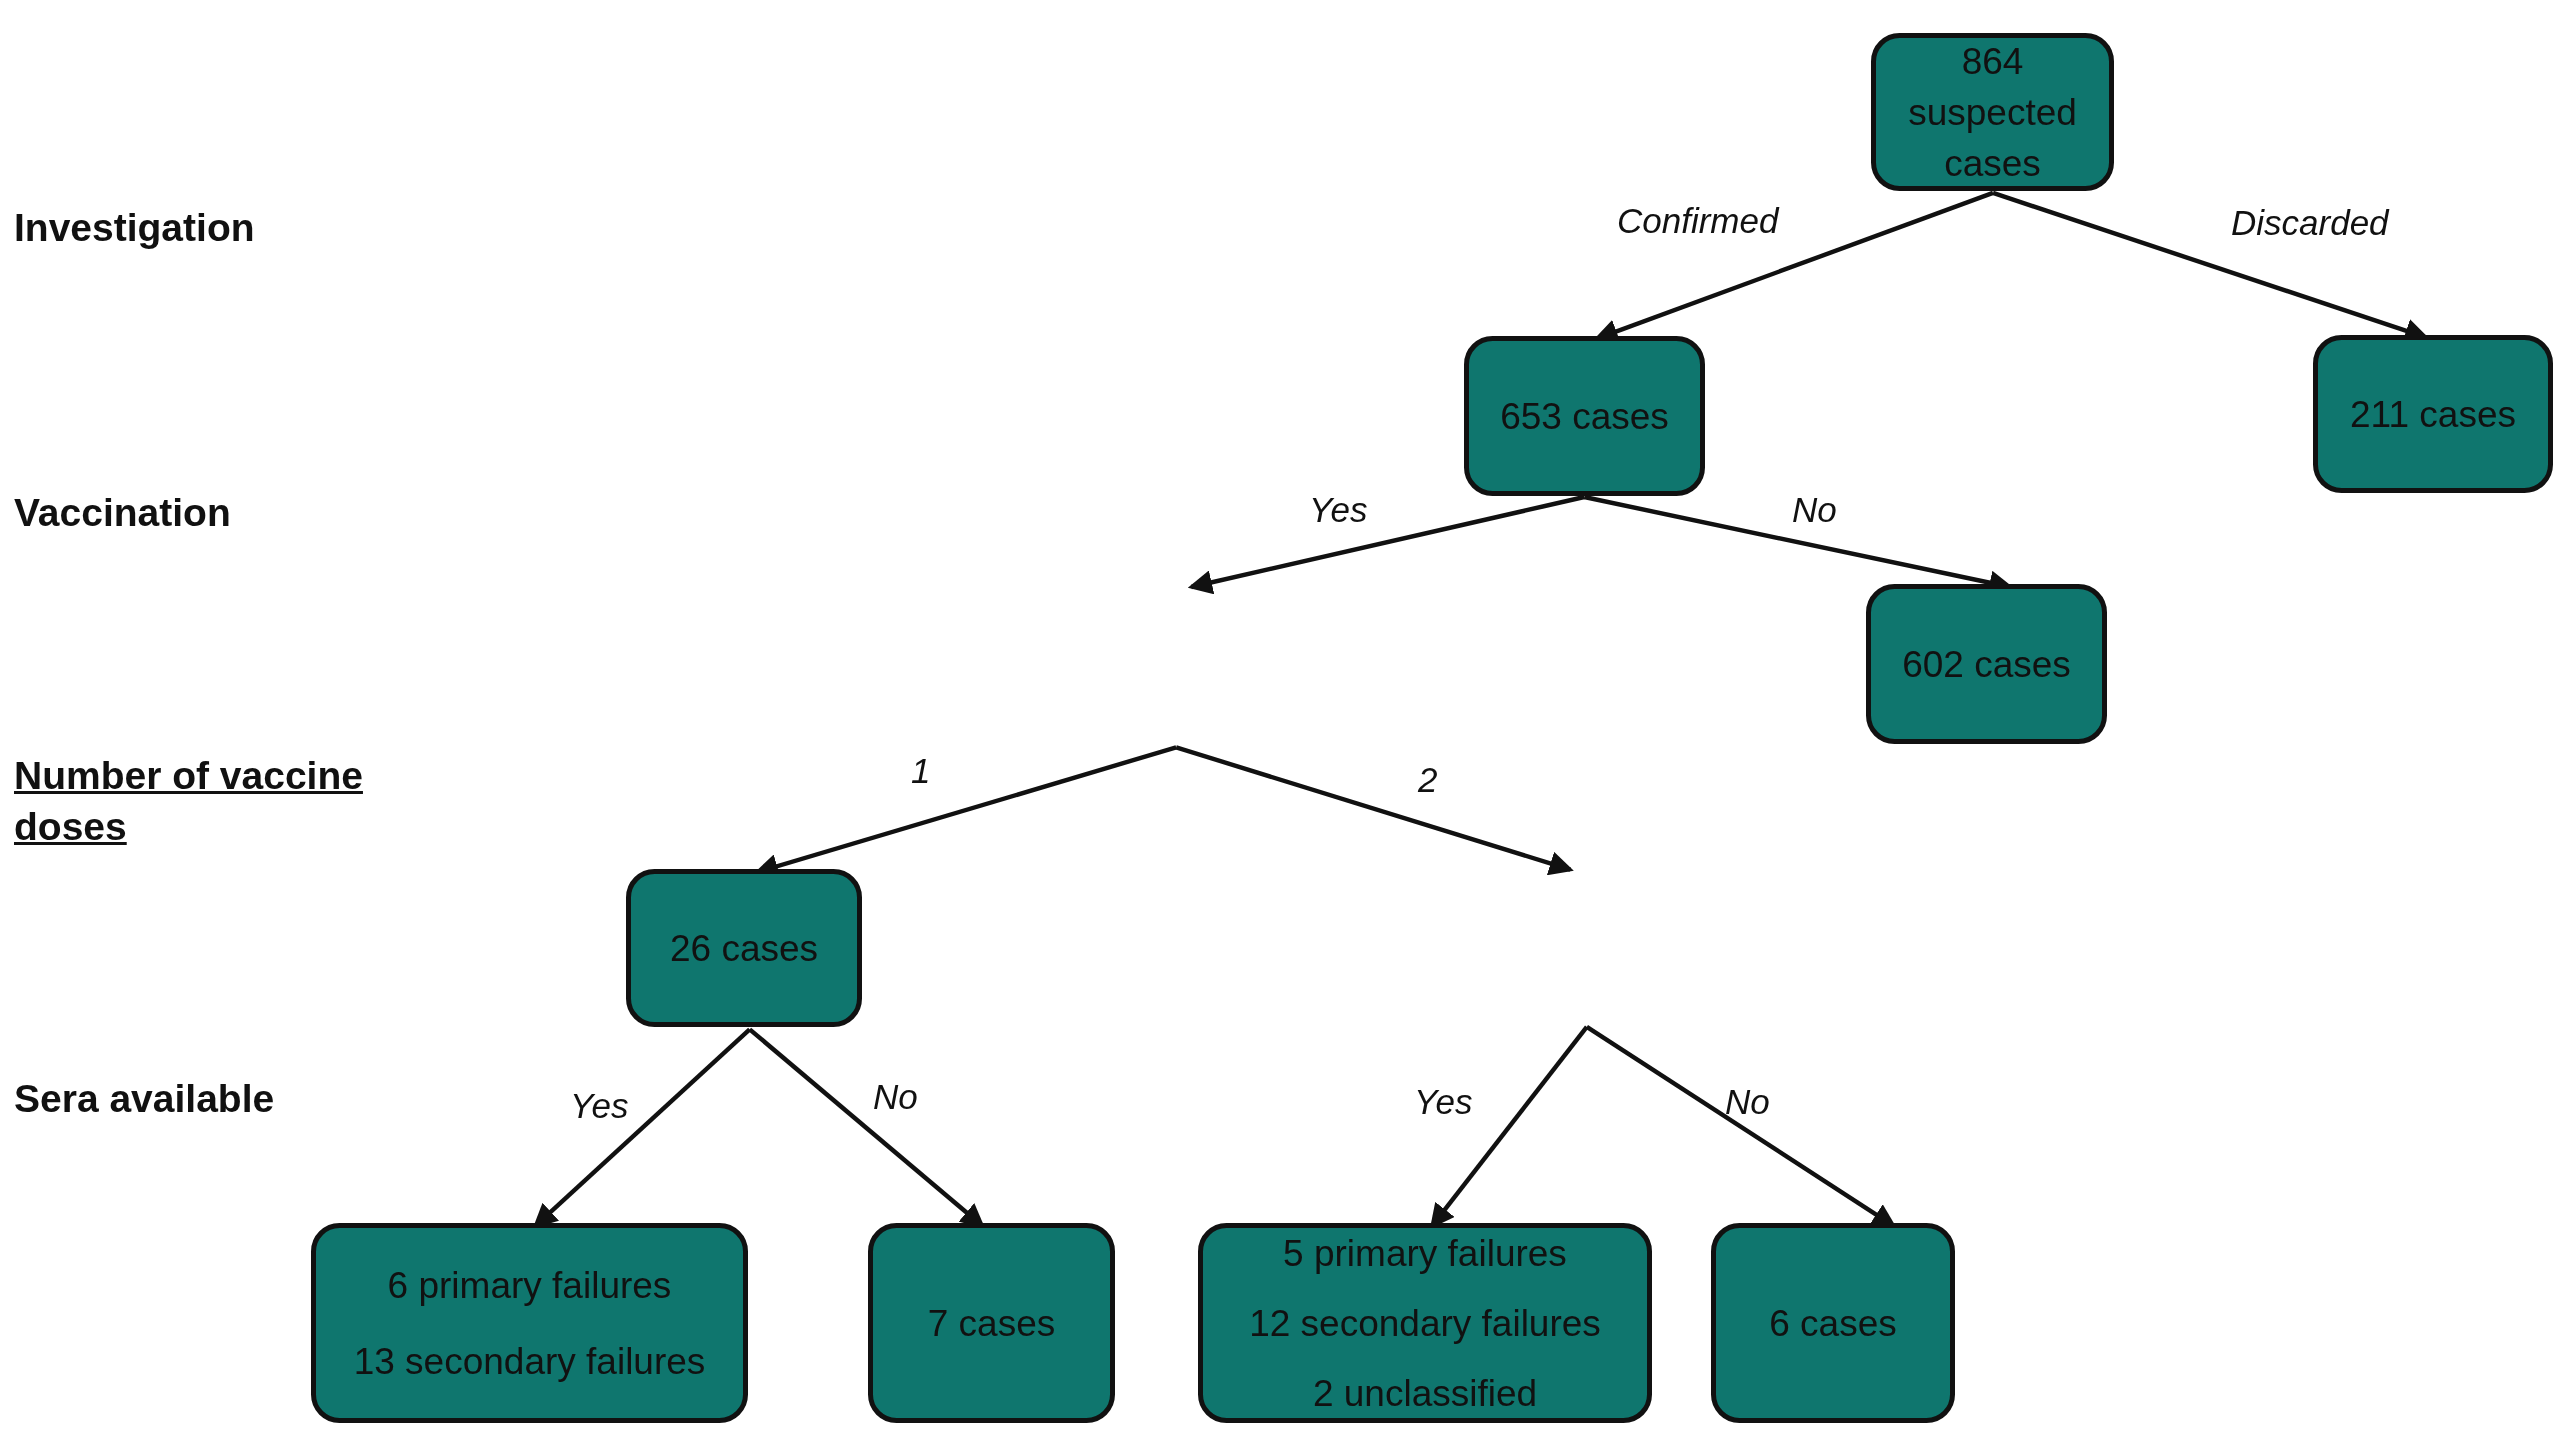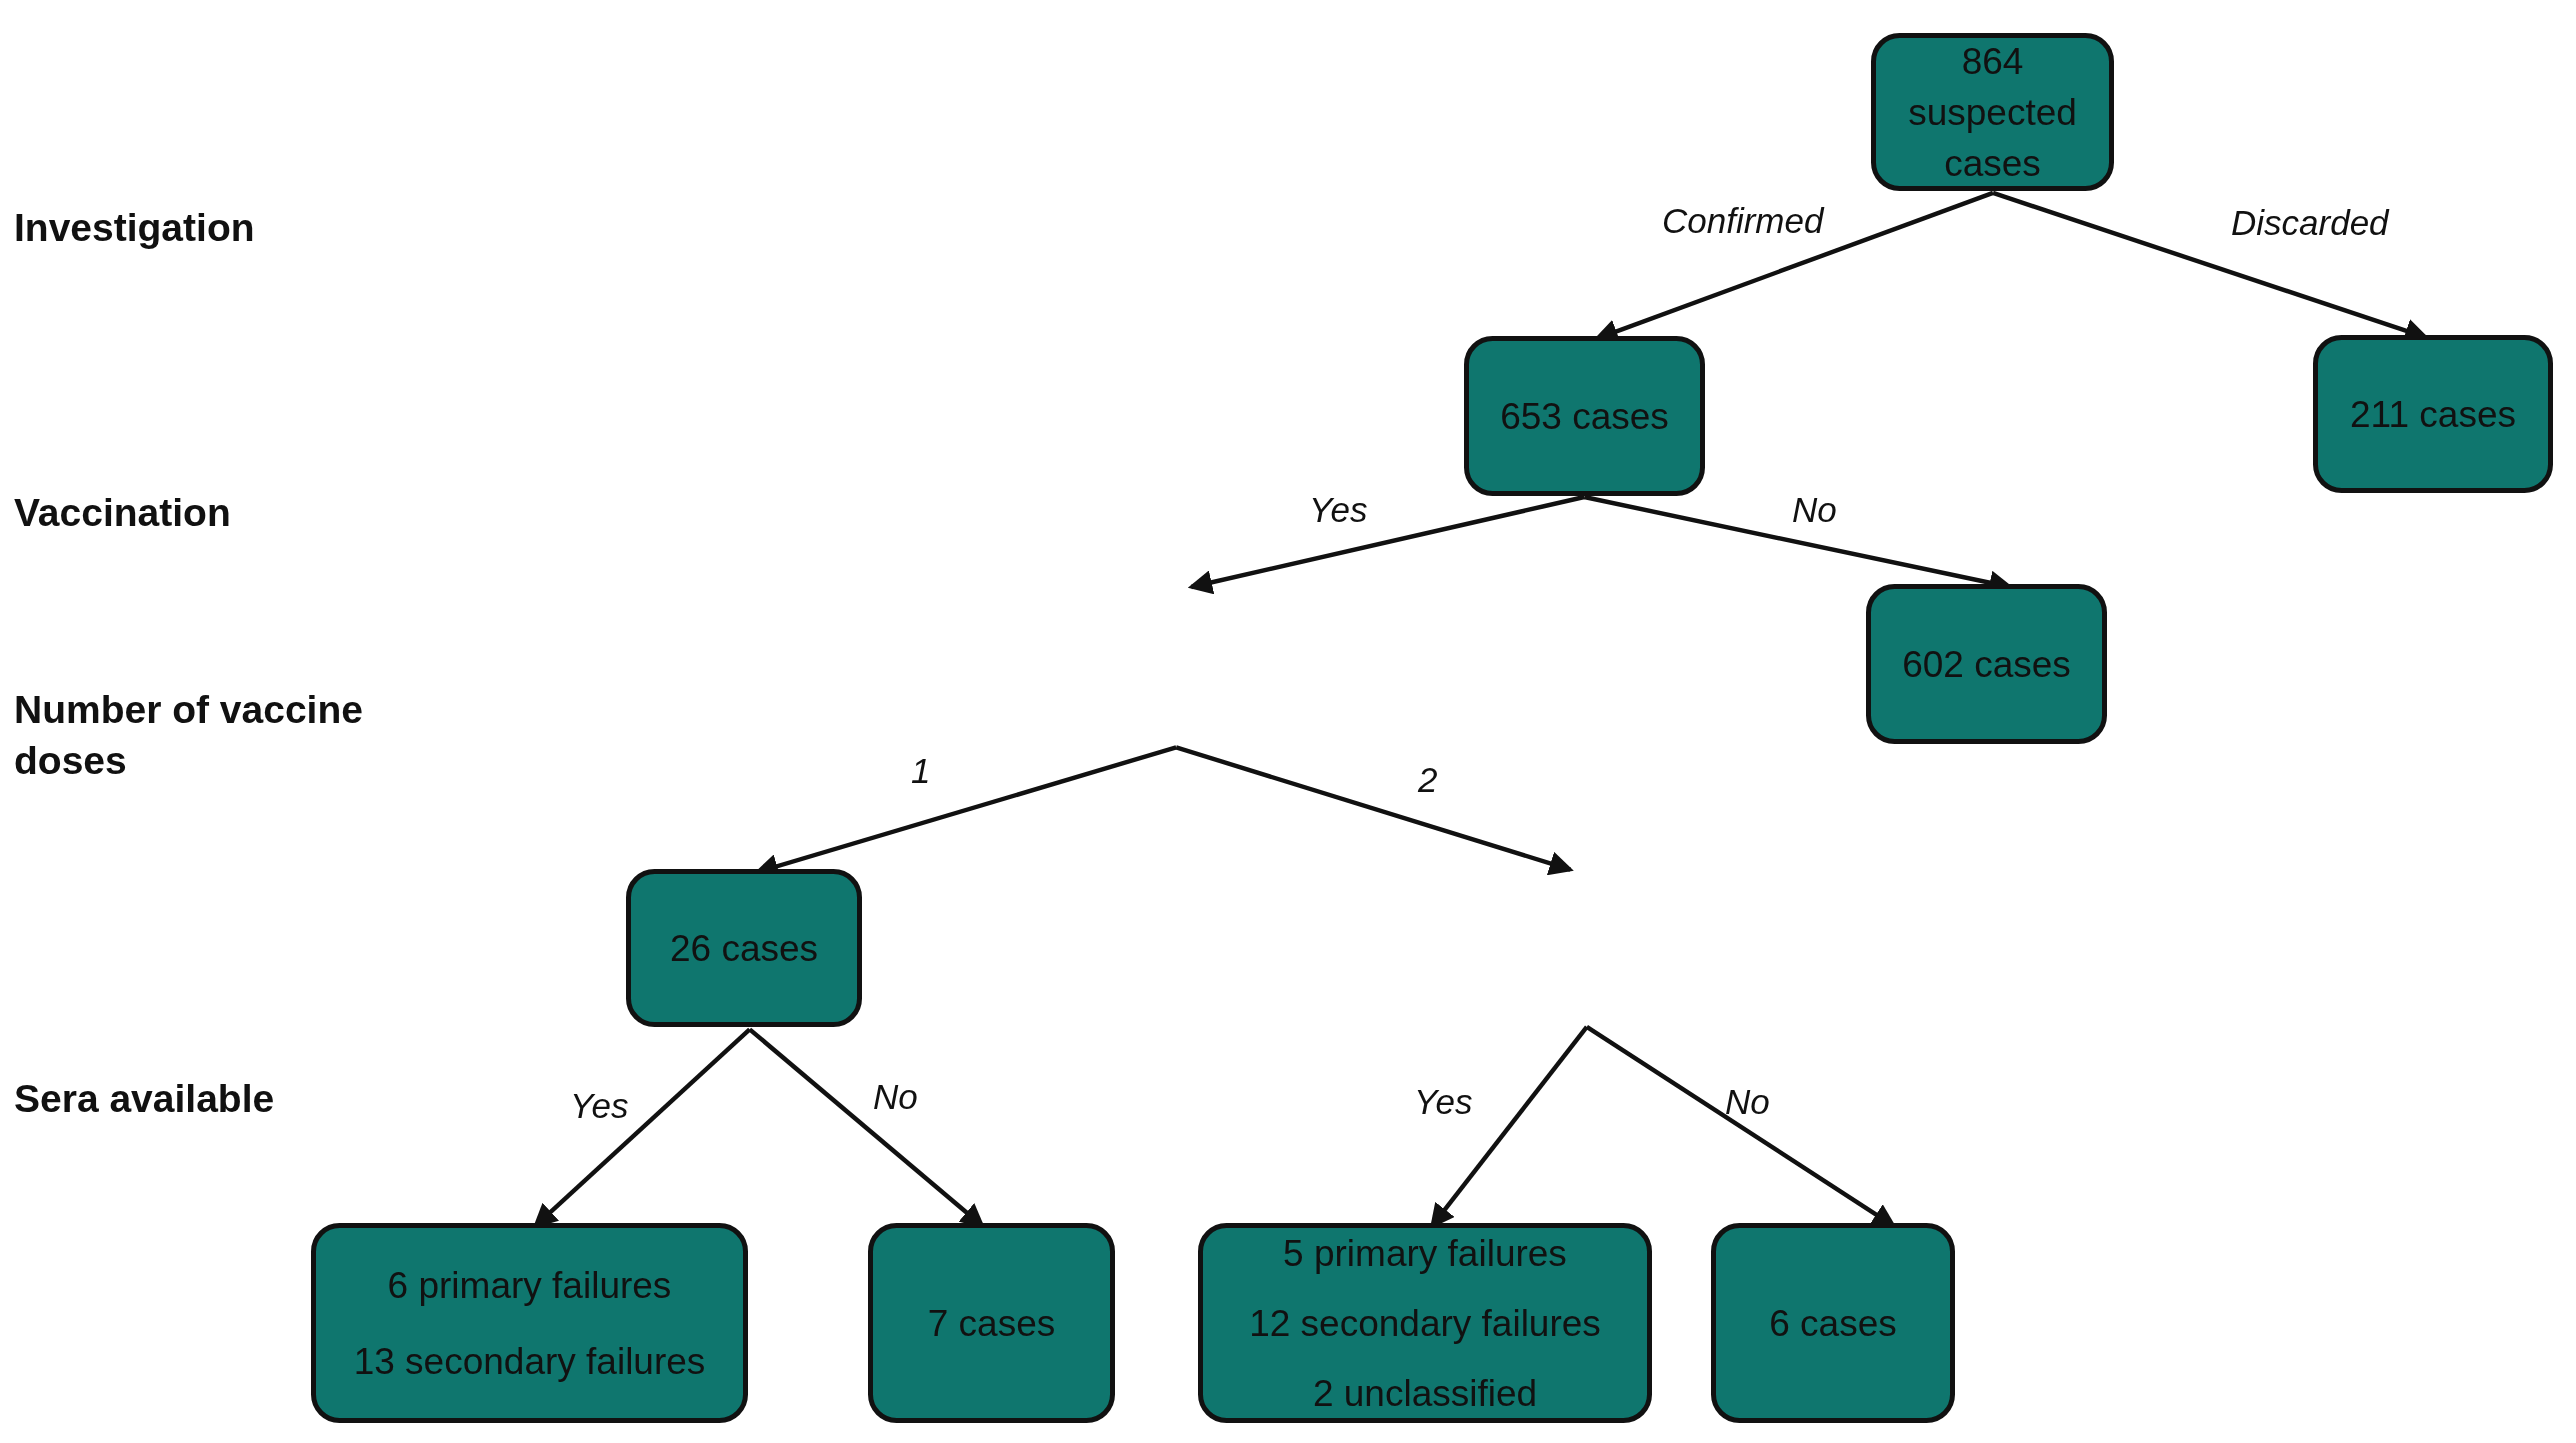--- a/index.html
+++ b/index.html
@@ -76,27 +76,27 @@
     <line x1="1856" y1="1179" x2="1195" y2="1376" stroke="#111111" stroke-width="7" marker-end="url(#arrowhead)"></line>
     <line x1="1856" y1="1179" x2="2478" y2="1372" stroke="#111111" stroke-width="7" marker-end="url(#arrowhead)"></line>
     <line x1="1183" y1="1624" x2="845" y2="1934" stroke="#111111" stroke-width="7" marker-end="url(#arrowhead)"></line>
     <line x1="1183" y1="1624" x2="1550" y2="1934" stroke="#111111" stroke-width="7" marker-end="url(#arrowhead)"></line>
     <line x1="2504" y1="1620" x2="2260" y2="1934" stroke="#111111" stroke-width="7" marker-end="url(#arrowhead)"></line>
     <line x1="2504" y1="1620" x2="2988" y2="1934" stroke="#111111" stroke-width="7" marker-end="url(#arrowhead)"></line>
   </svg>
 
   <div class="row-label" style="left:14px; top:202px;">Investigation</div>
   <div class="row-label" style="left:14px; top:487px;">Vaccination</div>
-  <div class="row-label two-line" style="left:14px; top:684px;">
+  <div class="row-label two-line" style="left:14px; top:750px;text-decoration:underline;">
     <div>Number of vaccine</div>
     <div>doses</div>
   </div>
   <div class="row-label" style="left:14px; top:1073px;">Sera available</div>
 
-  <div class="edge-label" style="left:1617px; top:200px;margin-left:45px;">Confirmed</div>
+  <div class="edge-label" style="left:1617px; top:200px;">Confirmed</div>
   <div class="edge-label" style="left:2231px; top:202px;">Discarded</div>
   <div class="edge-label" style="left:1309px; top:489px;">Yes</div>
   <div class="edge-label" style="left:1792px; top:489px;">No</div>
   <div class="edge-label" style="left:911px; top:750px;">1</div>
   <div class="edge-label" style="left:1418px; top:759px;">2</div>
   <div class="edge-label" style="left:570px; top:1085px;">Yes</div>
   <div class="edge-label" style="left:873px; top:1076px;">No</div>
   <div class="edge-label" style="left:1414px; top:1081px;">Yes</div>
   <div class="edge-label" style="left:1725px; top:1081px;">No</div>
 

